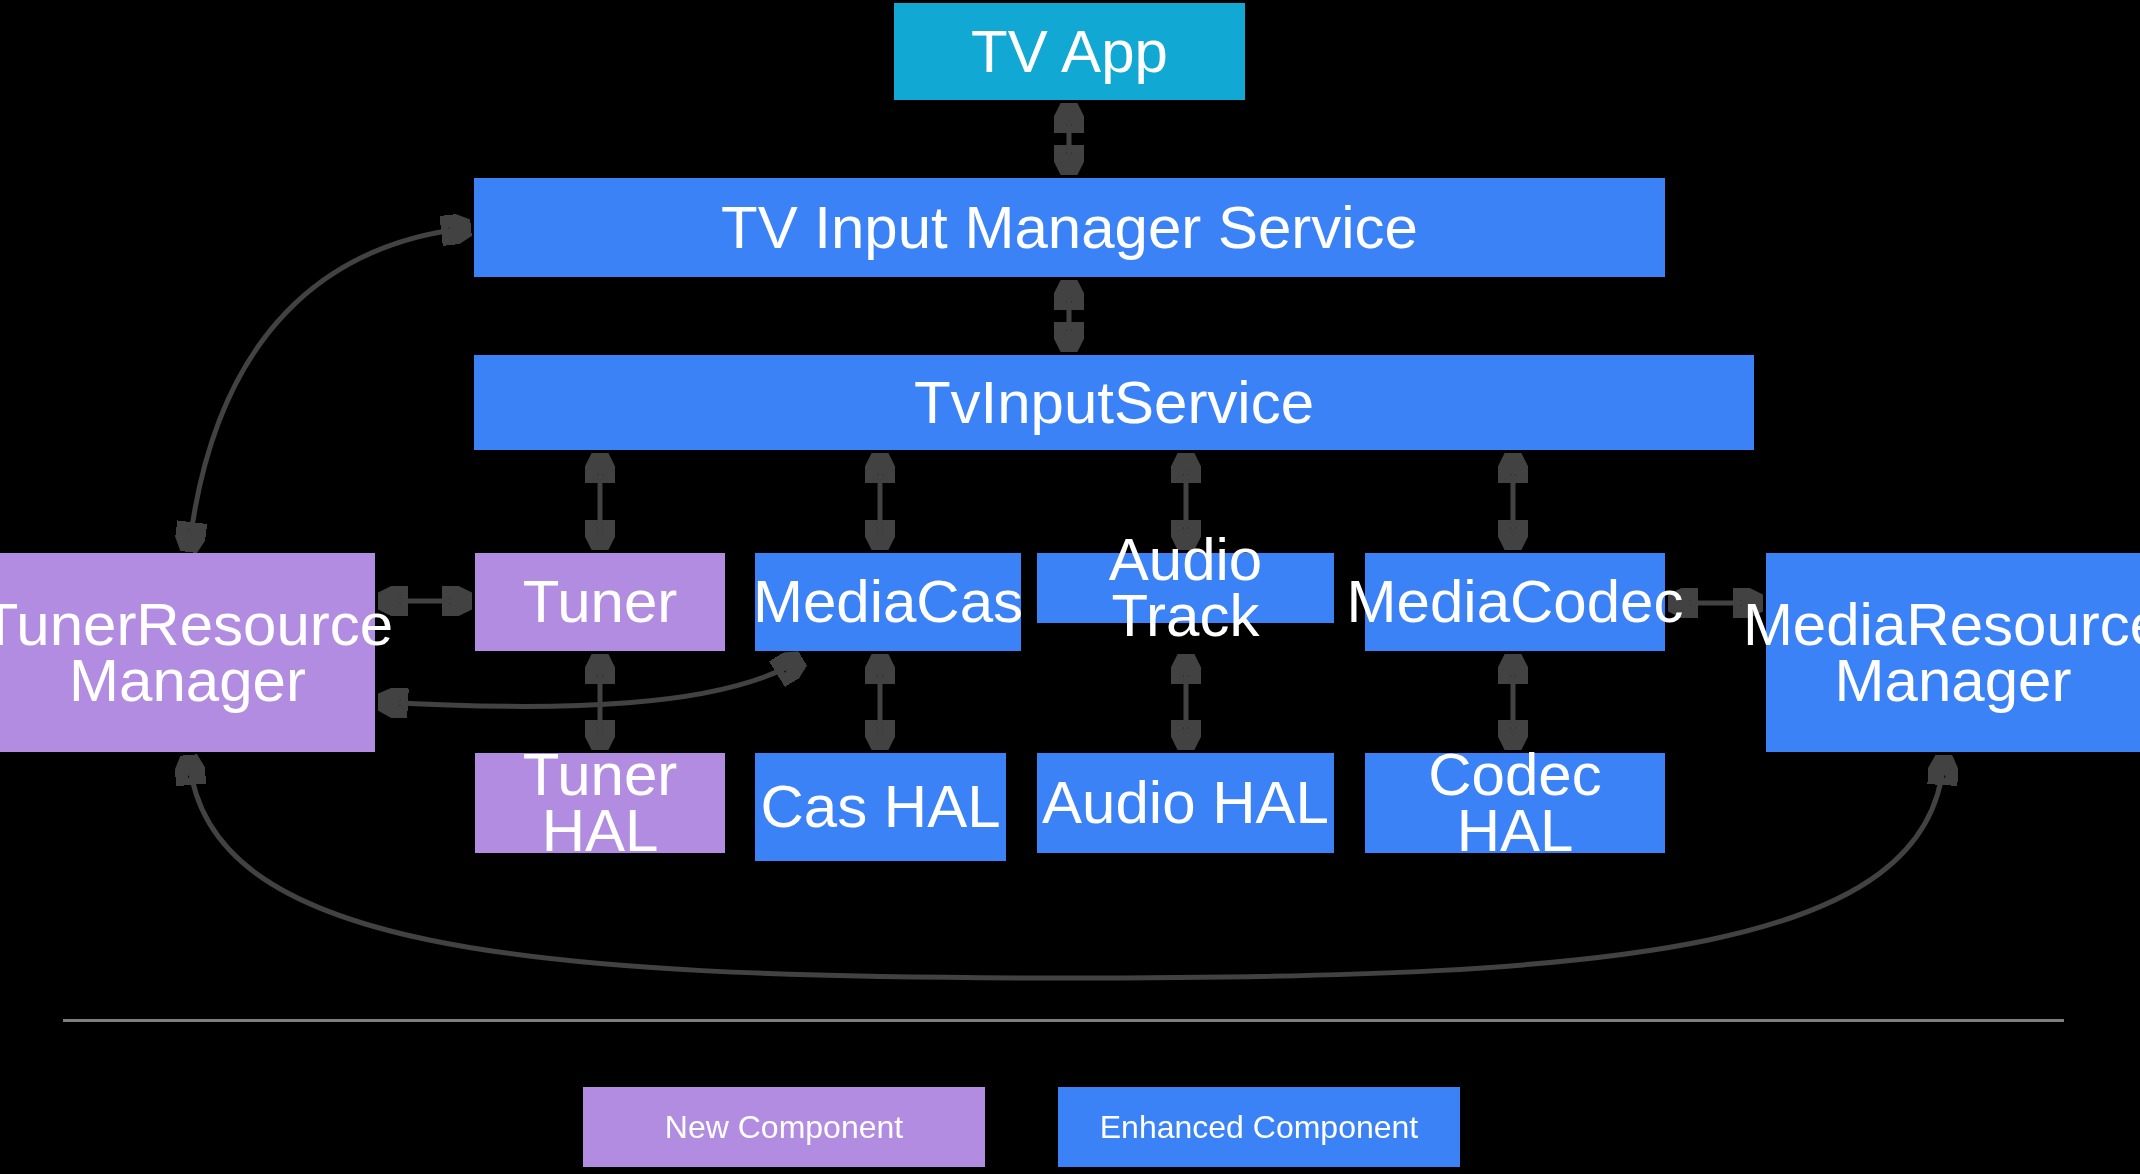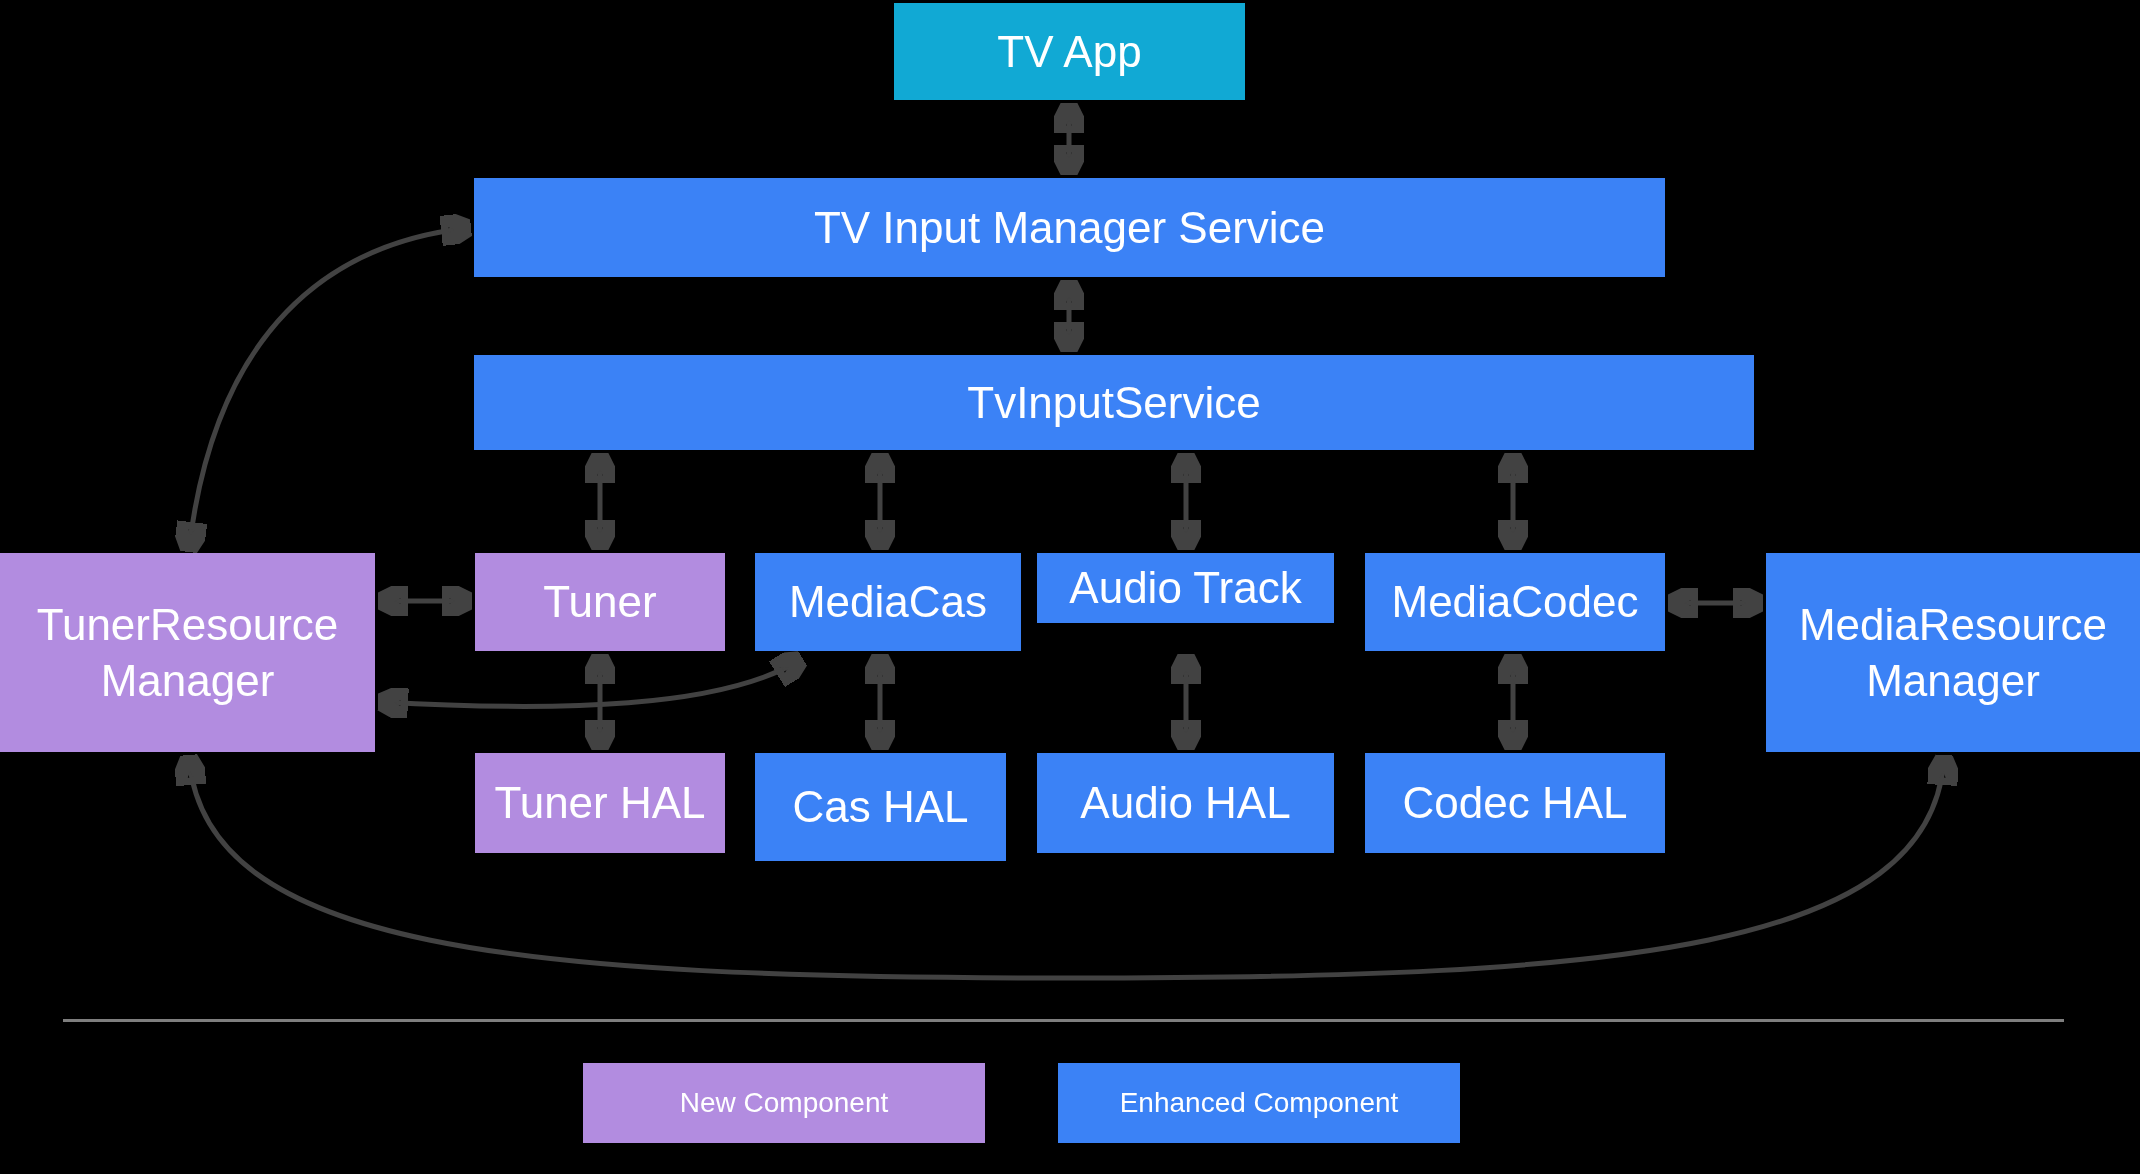--- a/index.html
+++ b/index.html
@@ -8,31 +8,31 @@
     width:2140px;height:1174px;
     background:#000000;
     font-family:"Liberation Sans", sans-serif;
     overflow:hidden;
   }
   .node{
     position:absolute;
     display:flex;align-items:center;justify-content:center;
     text-align:center;
     color:#ffffff;
-    font-size:44px;
+    font-size:60px;
     line-height:56px;
     font-weight:400;
   }
   .orange{background:#3b82f6;}
   .purple{background:#B28CE0;}
   .cyan{background:#11A9D4;}
   .legend-box{
     position:absolute;
     display:flex;align-items:center;justify-content:center;
-    color:#ffffff;font-size:28px;font-weight:400;
+    color:#ffffff;font-size:32px;font-weight:400;margin-top:24px;
   }
   #divider{
     position:absolute;left:63px;top:1019px;width:2001px;height:3px;
     background:#7E7E7E;
   }
   #arrows{position:absolute;left:0;top:0;width:2140px;height:1174px;pointer-events:none;}
   #arrows path{stroke:#424242;stroke-width:5;fill:none;}
 </style>
 </head>
 <body>

